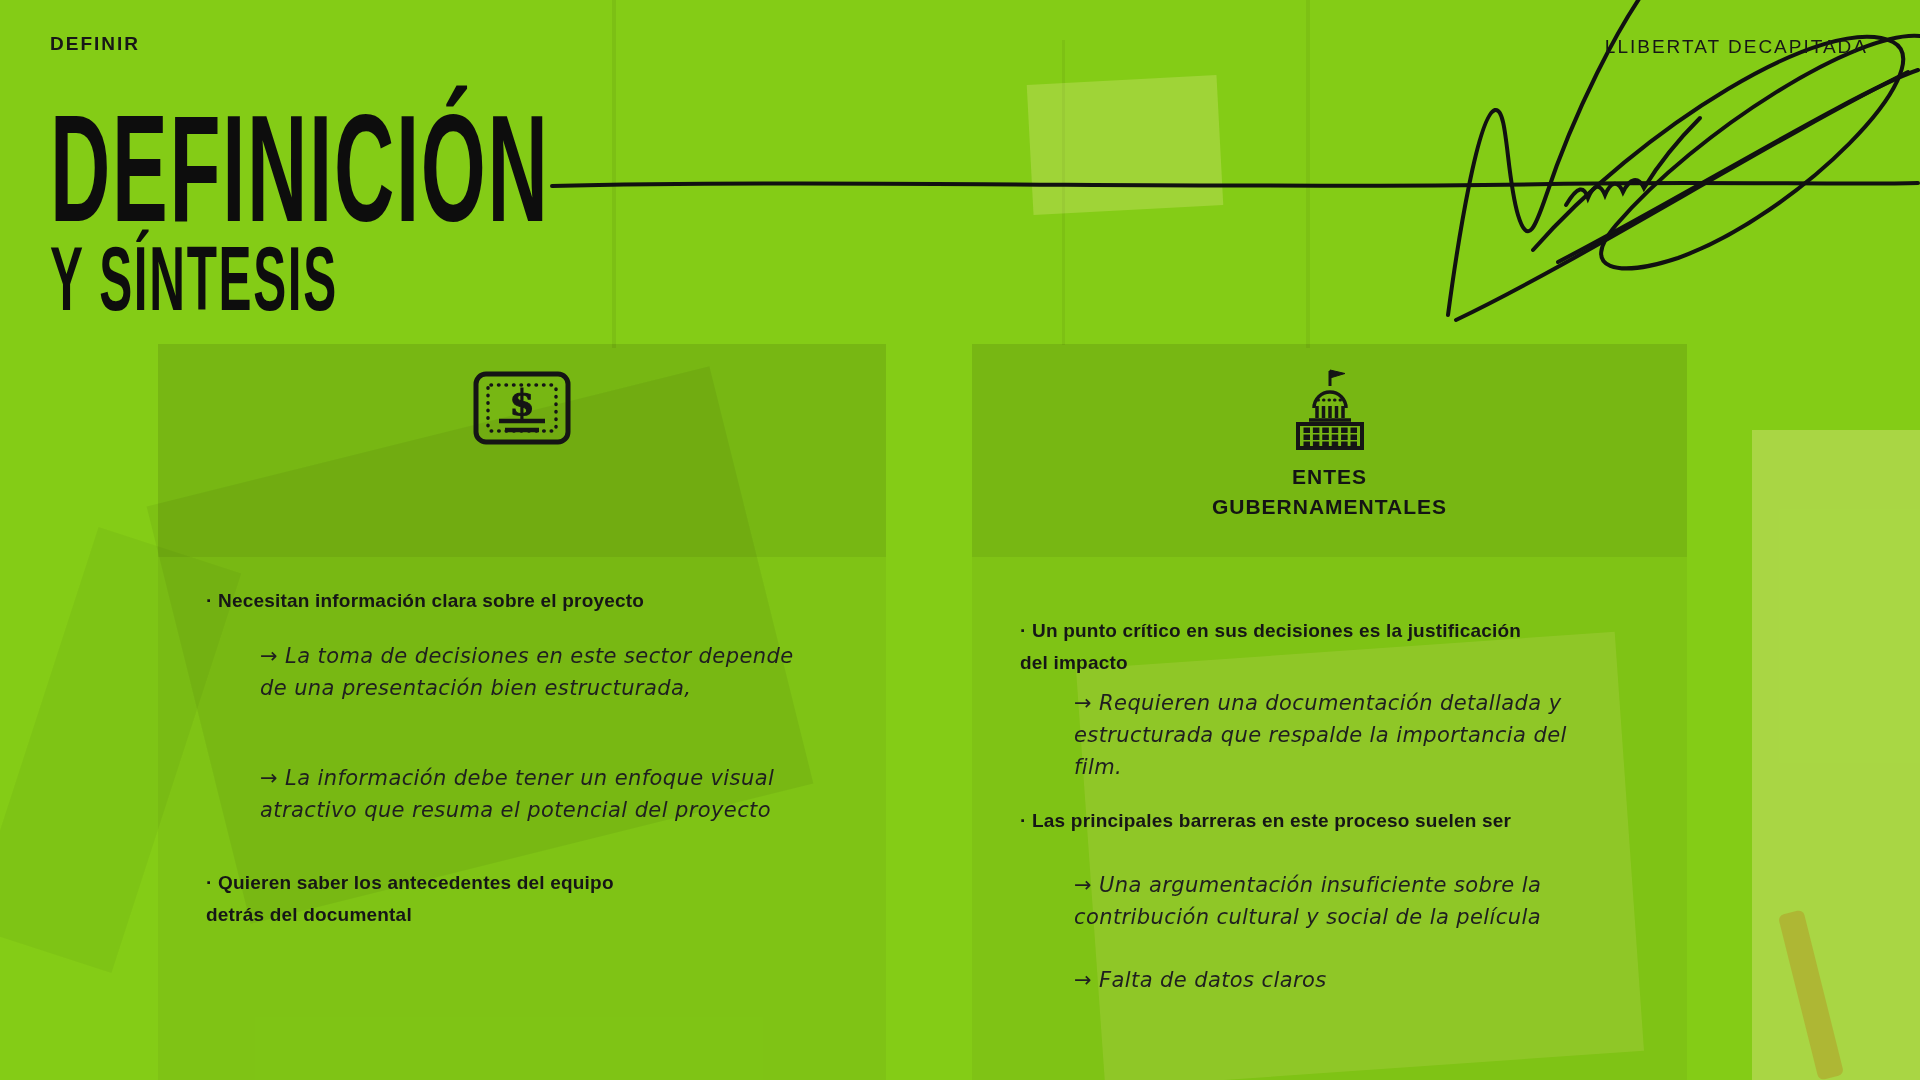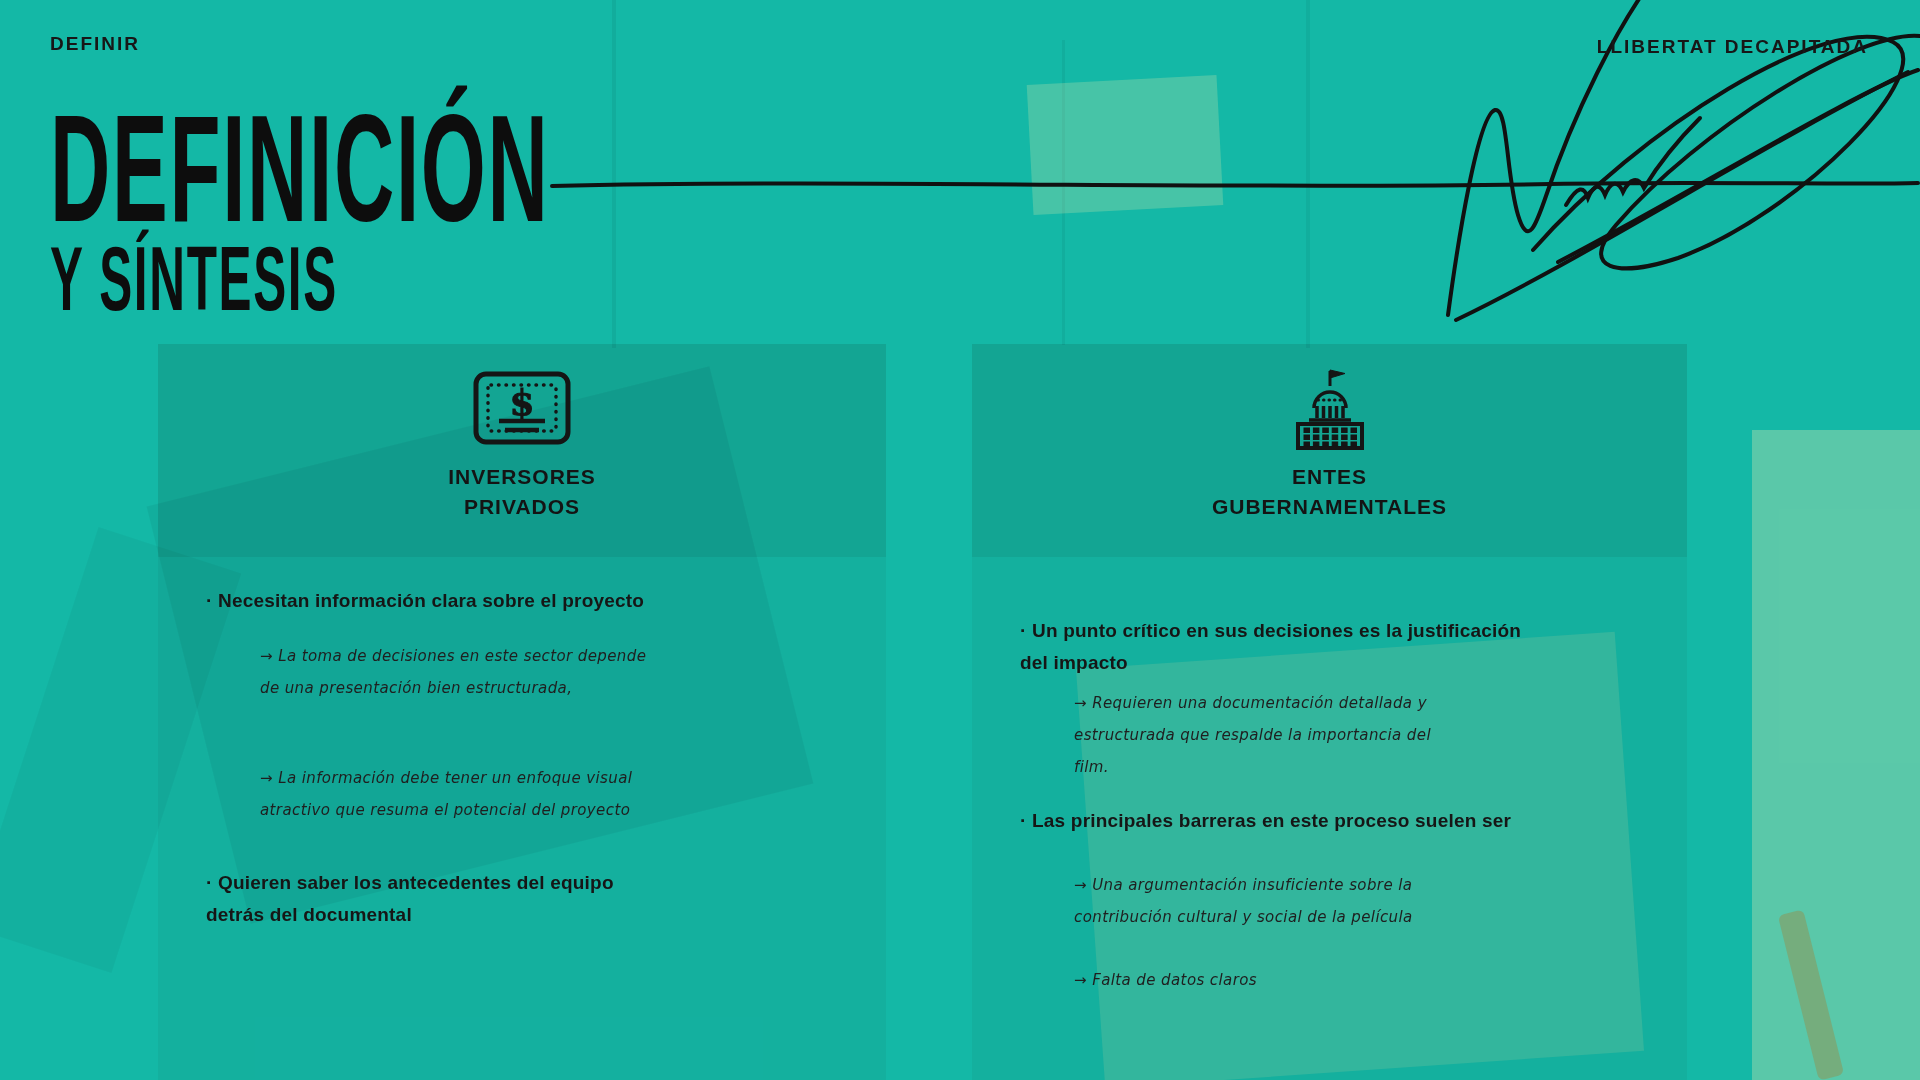--- a/index.html
+++ b/index.html
@@ -15,21 +15,21 @@
   .fold3{left:1062px;top:40px;width:3px;height:305px;background:rgba(0,0,0,0.05);}
   .paper-right{left:1752px;top:430px;width:168px;height:650px;background:rgba(255,240,175,0.30);}
   .paper-top{left:1030px;top:80px;width:190px;height:130px;background:rgba(255,240,175,0.22);transform:rotate(-3deg);}
   .doc-left{left:190px;top:430px;width:580px;height:430px;background:rgba(0,0,0,0.05);transform:rotate(-14deg);}
   .doc-left2{left:30px;top:540px;width:150px;height:420px;background:rgba(0,0,0,0.04);transform:rotate(18deg);}
   .doc-right{left:1090px;top:650px;width:540px;height:420px;background:rgba(255,235,160,0.14);transform:rotate(-4deg);}
   .pencil{left:1798px;top:910px;width:26px;height:170px;background:rgba(185,105,10,0.28);transform:rotate(-14deg);border-radius:6px;}
 
   
   .kicker{position:absolute;left:50px;top:33px;font-size:19px;font-weight:800;letter-spacing:2px;z-index:5;}
-  .brand{position:absolute;right:52px;top:36px;font-size:19px;font-weight:700;letter-spacing:2px;z-index:5;}
+  .brand{position:absolute;right:52px;top:36px;font-size:19px;font-weight:400;letter-spacing:2px;z-index:5;}
 
   .title-1,.title-2{
     position:absolute;left:50px;margin:0;color:#0d0d0d;font-weight:900;line-height:1;
     transform:scaleX(0.55);transform-origin:left top;white-space:nowrap;letter-spacing:3px;z-index:5;
   }
   .title-1{top:92px;font-size:152px;}
   .title-2{top:234px;font-size:90px;}
 
   .rule-svg{position:absolute;left:550px;top:176px;z-index:4;}
   .signature-svg{position:absolute;left:1438px;top:0;z-index:4;}
@@ -50,40 +50,40 @@
   }
   .panel-body{box-sizing:border-box;padding-left:48px;padding-right:30px;}
   .panel-left  .panel-body{padding-top:28px;}
   .panel-right .panel-body{padding-top:58px;}
 
   .bullet{
     margin:0;font-size:19px;font-weight:800;line-height:32px;letter-spacing:0.2px;
     white-space:pre-line;color:#161616;
   }
   .hand{
-    margin:0 0 0 54px;font-size:15px;line-height:32px;letter-spacing:0.4px;
+    margin:0 0 0 54px;font-size:21px;line-height:32px;letter-spacing:0.4px;
     font-family:"DejaVu Sans",sans-serif;font-style:italic;font-weight:500;
     white-space:pre-line;color:#1f1f1f;
   }
   
   .panel-left  .i1{margin-top:23px;}
   .panel-left  .i2{margin-top:41px;}
   .panel-left  .i3{margin-top:58px;}
   .panel-left  .i4{margin-top:41px;}
   .panel-right .i1{margin-top:8px;}
   .panel-right .i2{margin-top:22px;}
   .panel-right .i3{margin-top:31px;}
   .panel-right .i4{margin-top:32px;}
 
   .icon-svg *{stroke:#151515;}
 </style>
 </head>
 <body>
 
-<div class="slide" style="background: #14b8a6;">
+<div class="slide" style="background: #84cc16;">
 
   <div class="bg-shape fold1"></div>
   <div class="bg-shape fold2"></div>
   <div class="bg-shape fold3"></div>
   <div class="bg-shape paper-right"></div>
   <div class="bg-shape paper-top"></div>
   <div class="bg-shape doc-left"></div>
   <div class="bg-shape doc-left2"></div>
   <div class="bg-shape doc-right"></div>
   <div class="bg-shape pencil"></div>
@@ -110,22 +110,20 @@
     <div class="panel-header">
       <div class="icon-wrap">
         <svg class="icon-svg" width="100" height="76" viewBox="0 0 100 76" fill="none">
           <rect x="4" y="4" width="92" height="68" rx="10" stroke-width="5"></rect>
           <rect x="16" y="15" width="68" height="46" rx="3" stroke-width="3.5" stroke-dasharray="0.5 7" stroke-linecap="round"></rect>
           <text x="50" y="45" text-anchor="middle" font-size="36" font-weight="bold" font-family="DejaVu Serif,serif" fill="#151515" stroke="none">$</text>
           <line x1="27" y1="51" x2="73" y2="51" stroke-width="4.5"></line>
           <line x1="33" y1="60" x2="67" y2="60" stroke-width="4.5"></line>
         </svg>
       </div>
-      <h2 class="panel-heading">INVERSORES
-PRIVADOS</h2>
     </div>
     <div class="panel-body">
       <p class="bullet i0">· Necesitan información clara sobre el proyecto</p>
       <p class="hand   i1">→ La toma de decisiones en este sector depende
 de una presentación bien estructurada,</p>
       <p class="hand   i3">→ La información debe tener un enfoque visual
 atractivo que resuma el potencial del proyecto</p>
       <p class="bullet i4">· Quieren saber los antecedentes del equipo
 detrás del documental</p>
     </div>

